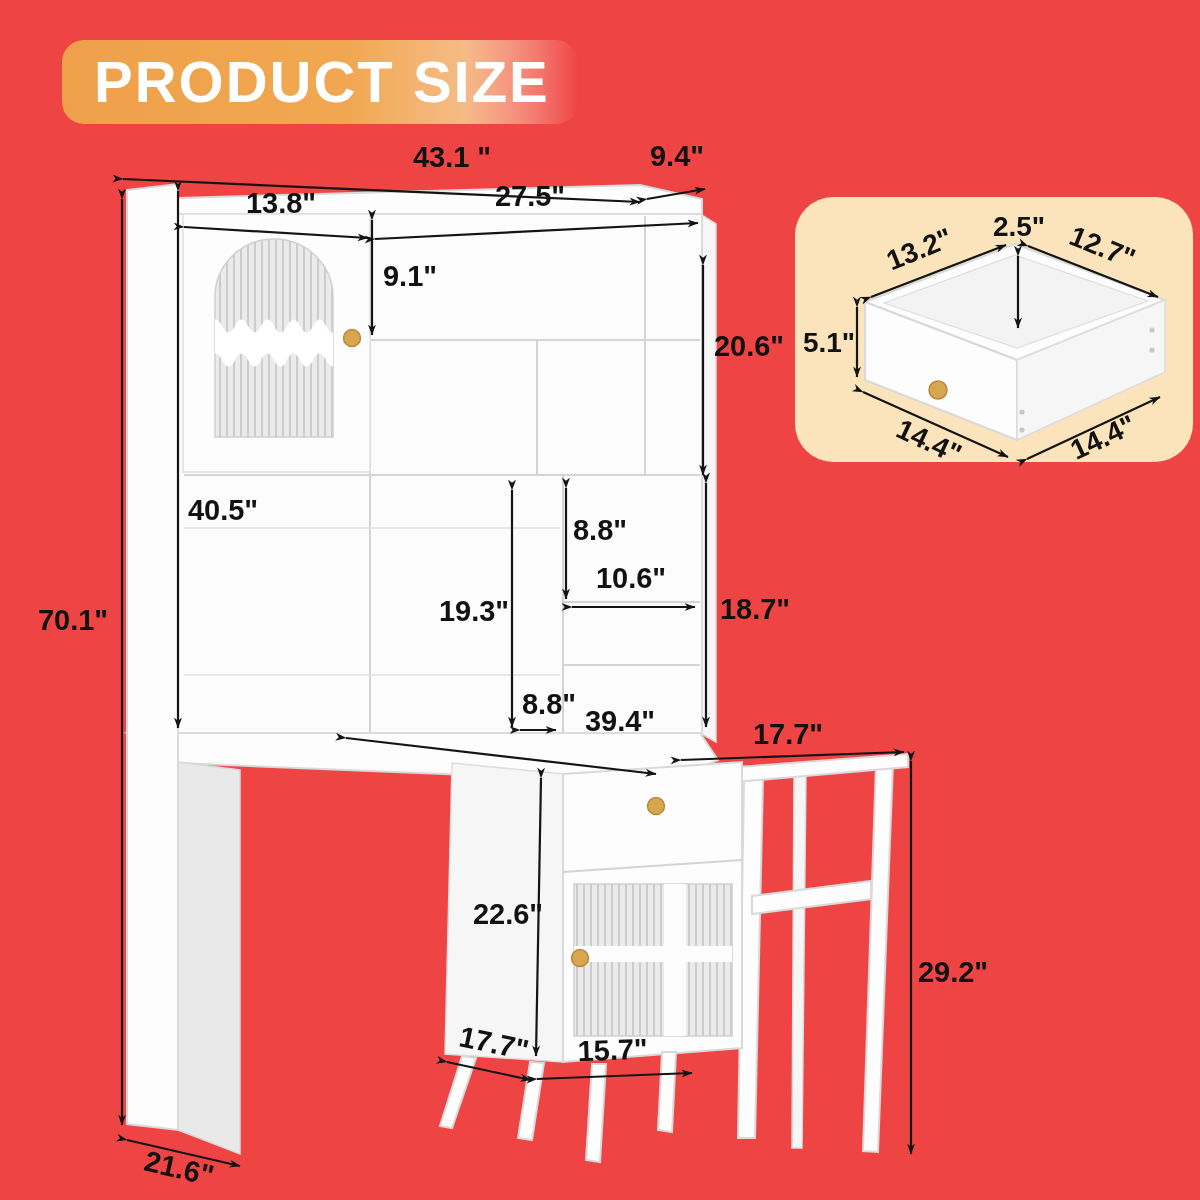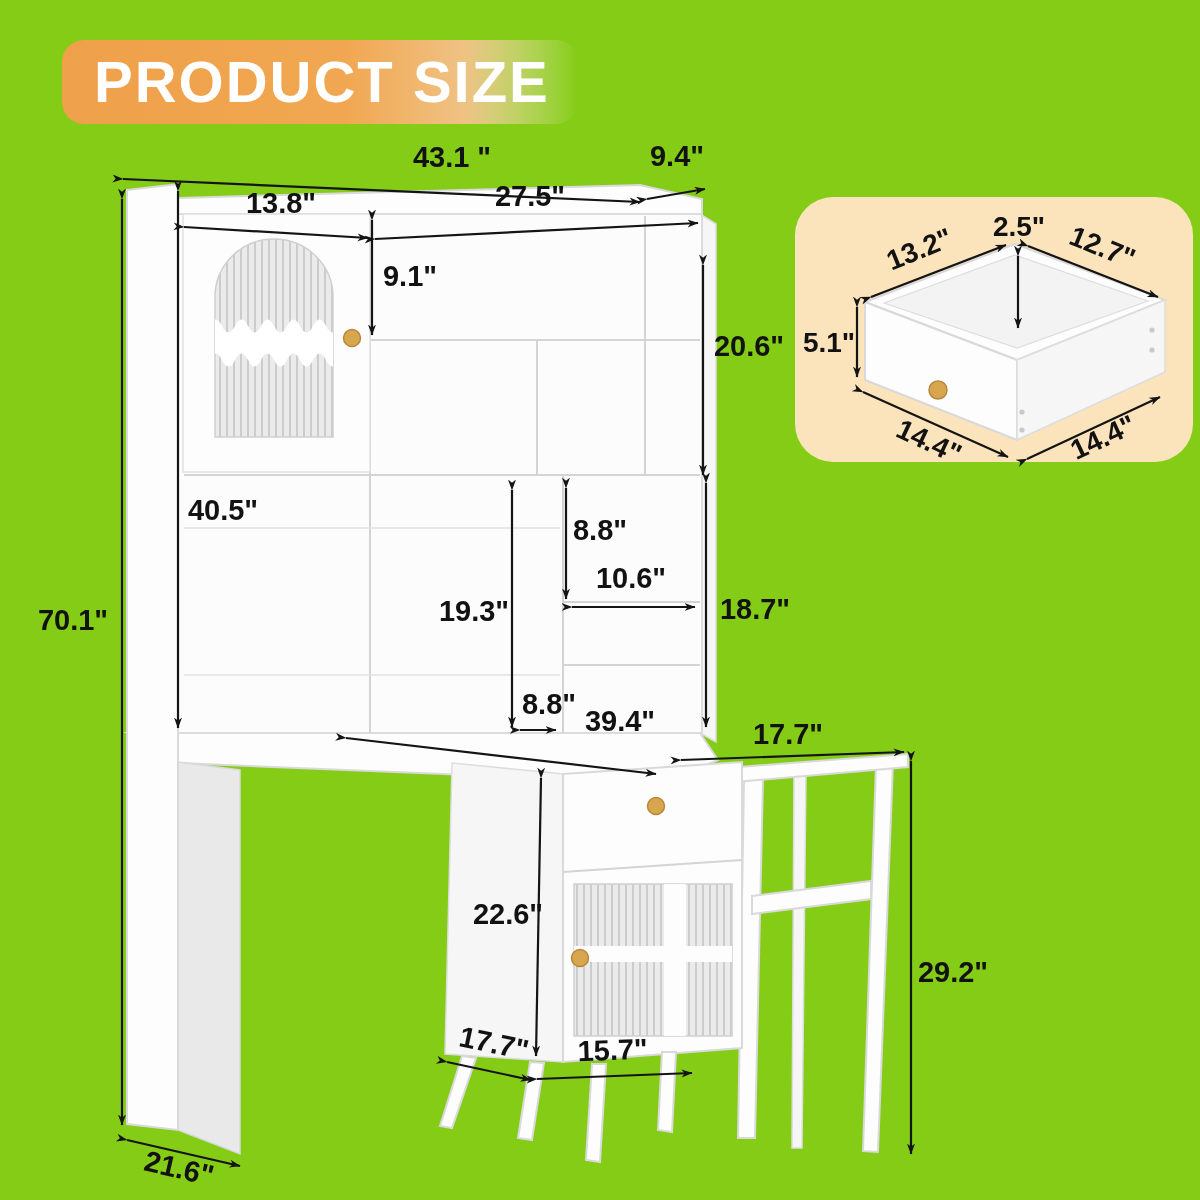--- a/index.html
+++ b/index.html
@@ -1,16 +1,16 @@
 <!DOCTYPE html>
 <html><head>
 <meta charset="utf-8">
 <style>
   html,body{margin:0;padding:0;background:#ffffff;}
-  .stage{position:relative;width:1200px;height:1200px;background:#84cc16;overflow:hidden;}
+  .stage{position:relative;width:1200px;height:1200px;background:#ef4444;overflow:hidden;}
   svg{display:block;}
   .dim{font:700 29px "Liberation Sans", sans-serif;fill:#121212;}
   .dim-sm{font:700 28px "Liberation Sans", sans-serif;fill:#121212;}
   .title-text{font:700 58px "Liberation Sans", sans-serif;fill:#ffffff;letter-spacing:2px;}
   .arrow{stroke:#141414;stroke-width:2.2;fill:none;}
   .wood{fill:#fdfdfd;stroke:#d9d9d9;stroke-width:2;}
   .wood-lt{fill:#f6f6f6;stroke:#dddddd;stroke-width:1.5;}
   .wood-shade{fill:#e9e9e9;stroke:#d9d9d9;stroke-width:1.5;}
   .seam{stroke:#e2e2e2;stroke-width:1.5;}
   .seam-d{stroke:#d4d4d4;stroke-width:2;}

